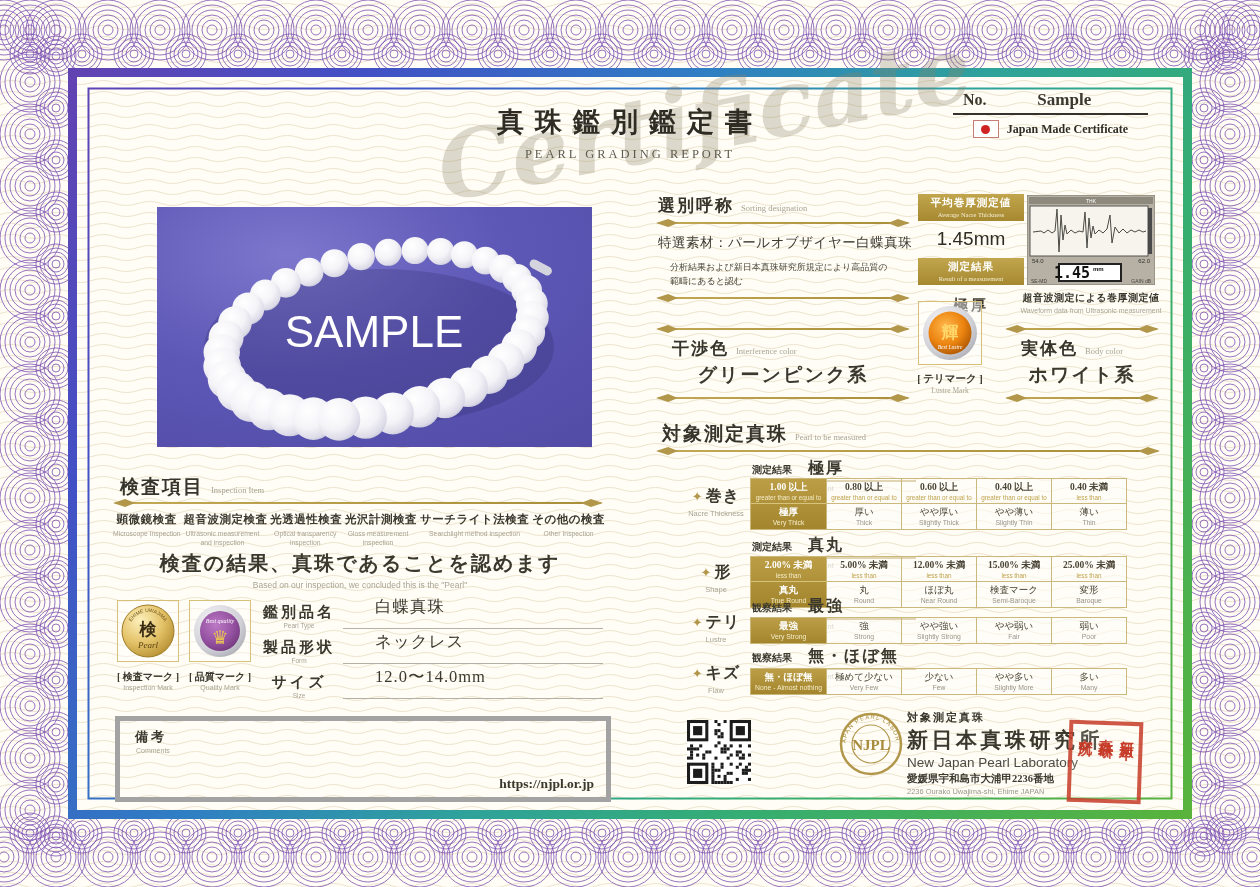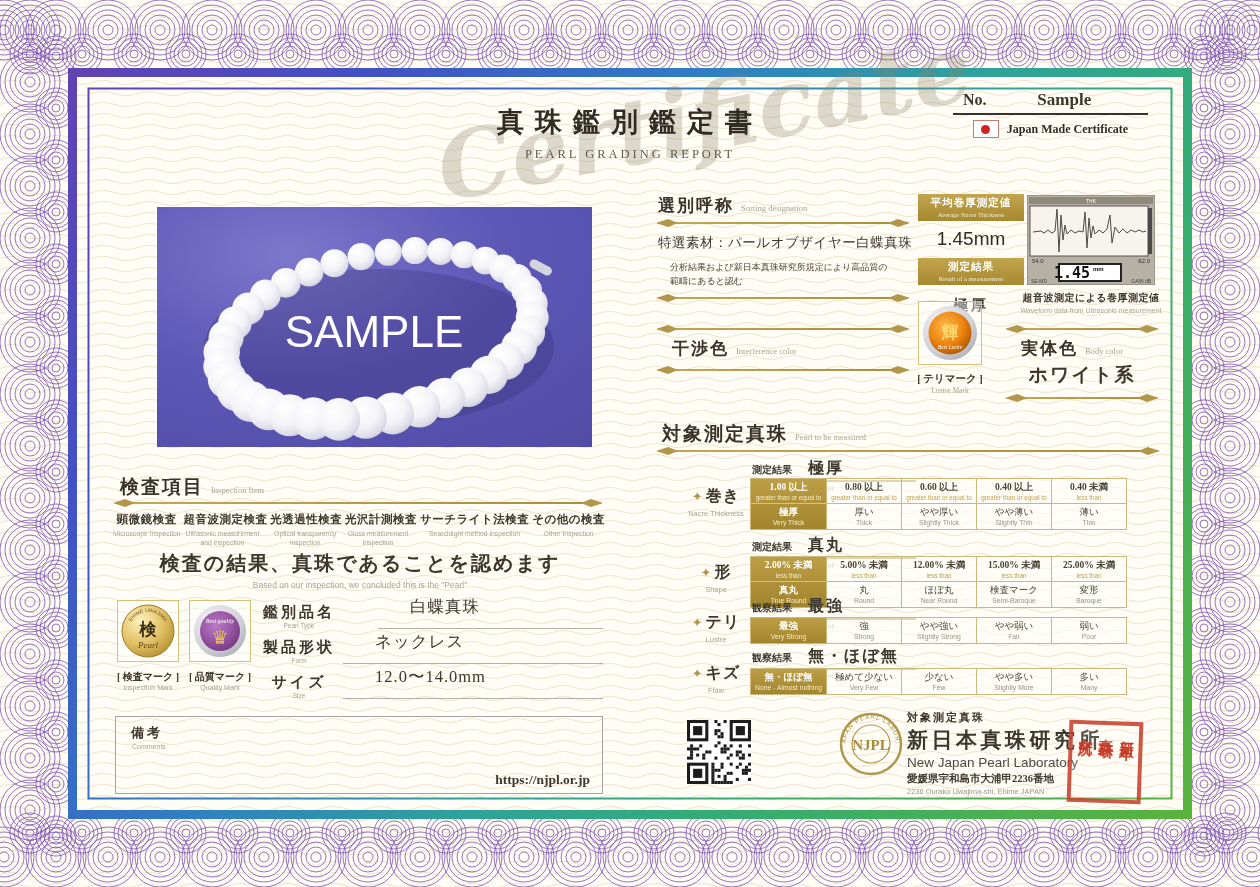--- a/index.html
+++ b/index.html
@@ -116,21 +116,21 @@
   .mark-wrap { width:70px; text-align:center; }
   .mark-label { font-size:10px; font-weight:bold; margin-top:4px; white-space:nowrap; }
   .mark-en { font-size:7px; color:#a9a494; font-family:"Liberation Sans",sans-serif; }
 
   .p-field { left:160px; width:348px; display:flex; align-items:flex-end; }
   .pf-l { width:88px; text-align:center; }
   .pf-ja { font-size:15px; font-weight:bold; letter-spacing:3px; white-space:nowrap; }
   .pf-en { font-size:6.5px; color:#a9a494; font-family:"Liberation Sans",sans-serif; }
   .pf-v { flex:1; border-bottom:1px solid #b3b0a6; padding:0 0 10px 32px; font-size:16.5px; letter-spacing:1px; }
 
-  .remarks { left:20px; top:628px; width:486px; height:76px; border:1px solid #a3a3a3; }
+  .remarks { left:20px; top:628px; width:486px; height:76px; border:5px solid #a3a3a3; }
   .remarks .ja { font-size:13px; font-weight:bold; letter-spacing:3px; position:absolute; left:15px; top:7px; }
   .remarks .en { font-size:7px; color:#a9a494; position:absolute; left:16px; top:26px; font-family:"Liberation Sans",sans-serif; }
   .remarks .url { position:absolute; right:12px; bottom:5px; font-size:13.5px; font-weight:bold; }
 
   .qr { left:592px; top:632px; }
 
   .lab-emblem { left:744px; top:624px; }
   .lab-text { left:812px; top:622px; width:235px; }
   .lab-org { font-size:11px; font-weight:bold; letter-spacing:2px; }
   .lab-name { font-size:21px; font-weight:bold; letter-spacing:3.5px; margin-top:1px; white-space:nowrap; }
@@ -474,20 +474,21 @@
     <div class="ja">超音波測定による巻厚測定値</div>
     <div class="en">Waveform data from Ultrasonic measurement</div>
   </div>
 
   <div class="abs color-sec" style="left:563px; top:240px;">
     <div class="gsep" style="position:relative; width:250px;"></div>
     <div class="shead">
       <span class="ja">干渉色</span>
       <span class="en">Interference color</span>
     </div>
+    <div class="color-val">グリーンピンク系</div>
     <div class="gsep color-sep-b" style="width:250px;"></div>
   </div>
 
   <div class="abs lustre-wrap">
     <div class="badge-frame" style="display:inline-block;">
       <svg width="56" height="56" viewBox="0 0 56 56">
         <defs>
           <radialGradient id="silverR" cx="35%" cy="30%" r="80%">
             <stop offset="0" stop-color="#f4f4f6"></stop>
               <stop offset="70%" stop-color="#cfcfd6"></stop>
@@ -808,21 +809,21 @@
         <circle cx="27" cy="27" r="26" fill="url(#silverR)"></circle>
         <circle cx="27" cy="27" r="20" fill="url(#purpR)"></circle>
         <text x="27" y="19" text-anchor="middle" font-size="6" font-style="italic" fill="#ffffff">Best quality</text>
         <text x="27" y="40" text-anchor="middle" font-size="19" fill="#e9c254">♛</text>
       </svg>
     </div>
     <div class="mark-label">[ 品質マーク ]</div>
     <div class="mark-en">Quality Mark</div>
   </div>
 
-  <div class="abs p-field" style="top:508px;gap:35px;">
+  <div class="abs p-field" style="top:508px;">
     <div class="pf-l">
         <div class="pf-ja">鑑別品名</div>
         <div class="pf-en">Pearl Type</div>
       </div>
     <div class="pf-v">白蝶真珠</div>
   </div>
   <div class="abs p-field" style="top:543px;">
     <div class="pf-l">
         <div class="pf-ja">製品形状</div>
         <div class="pf-en">Form</div>

